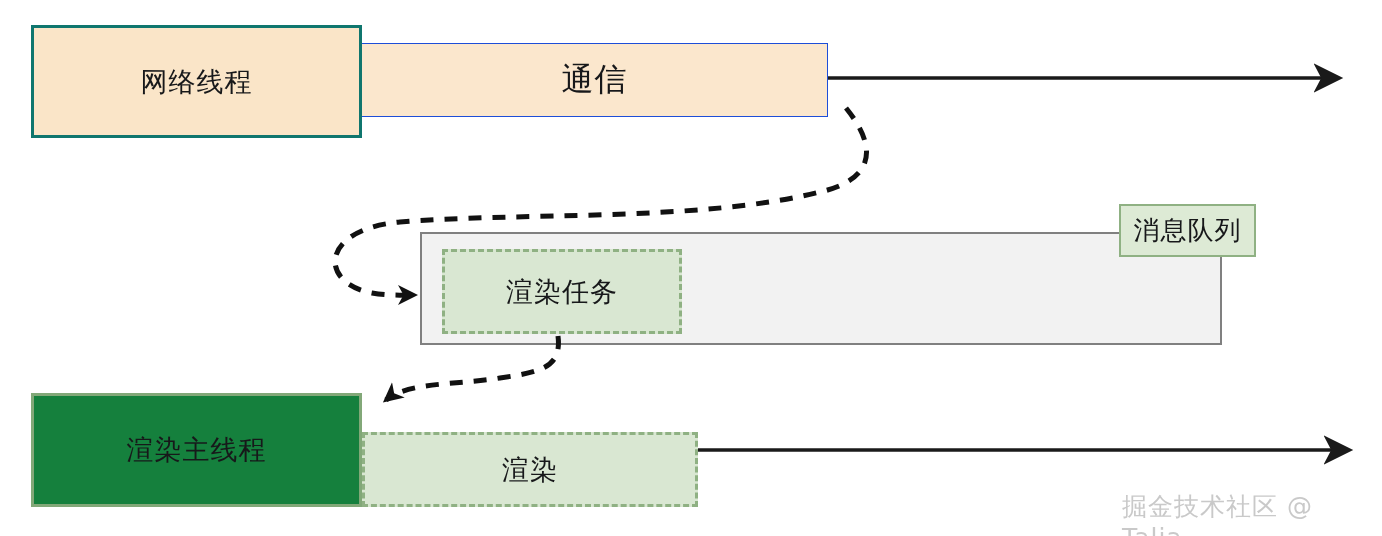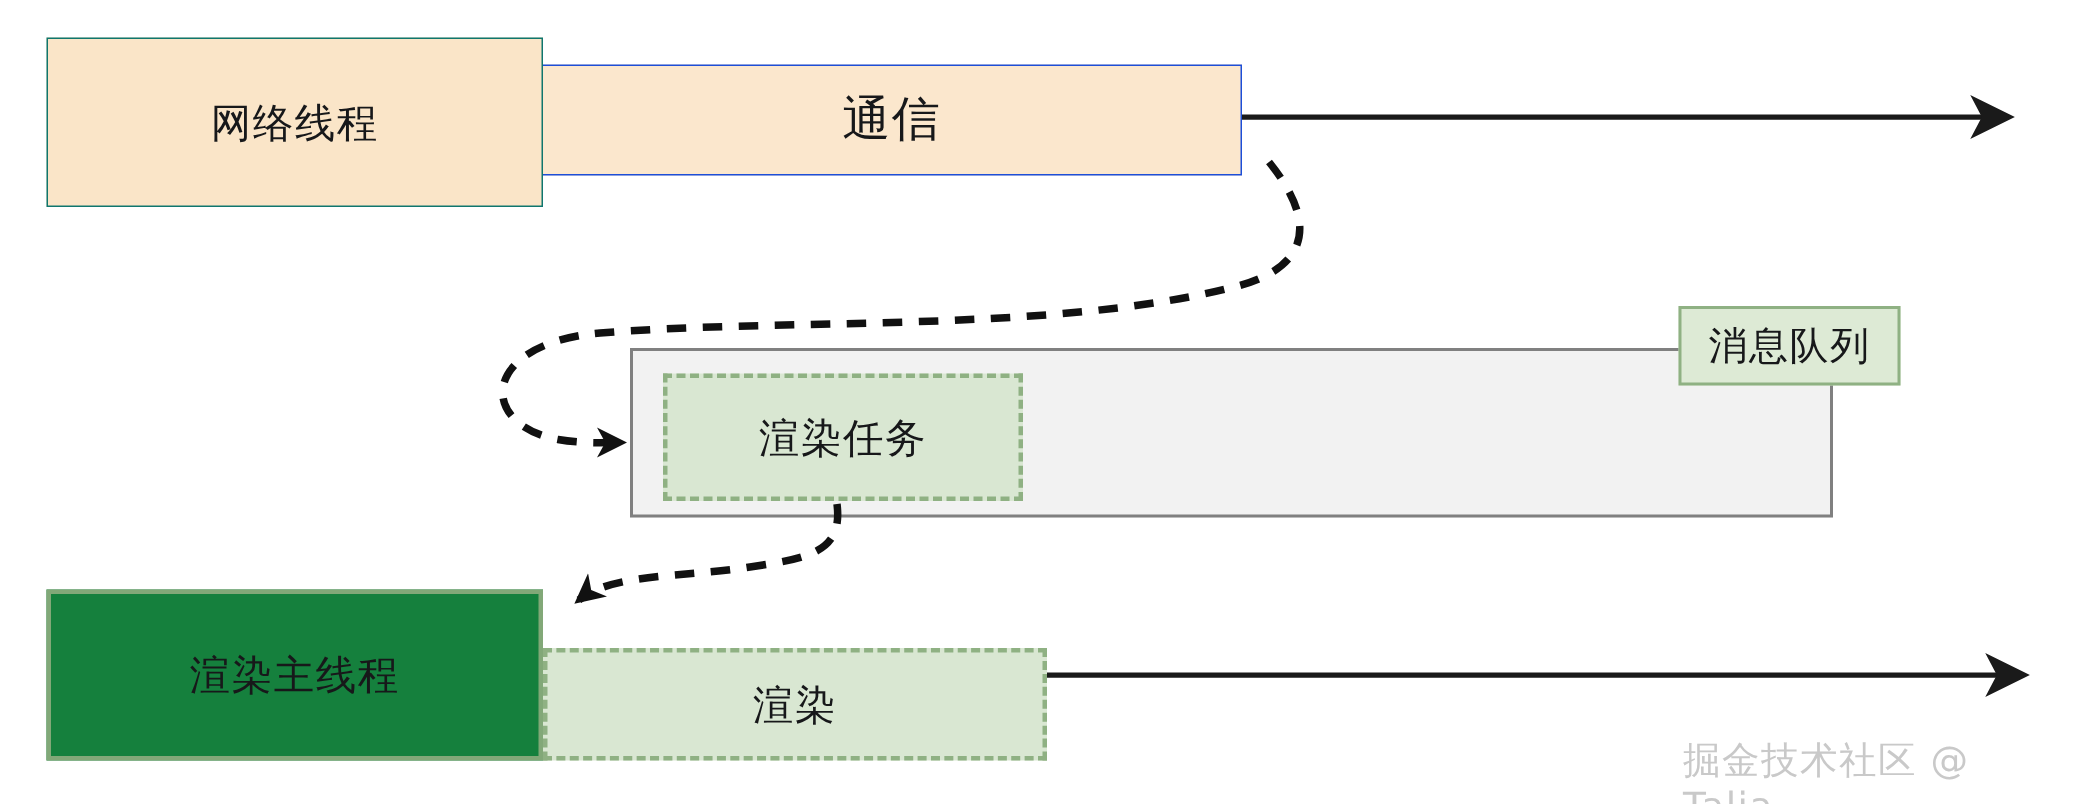--- a/index.html
+++ b/index.html
@@ -25,21 +25,21 @@
     justify-content: center;
     color: #17181a;
     letter-spacing: 1px;
   }
 
   
   #net-thread-box {
     left: 31px;  top: 25px;
     width: 331px; height: 113px;
     background: #FAE5C8;
-    border: 1px solid #0f766e;
+    border: 3px solid #0f766e;
     font-size: 27px;
     z-index: 4;
   }
   #communication-box {
     left: 361px; top: 43px;
     width: 467px; height: 74px;
     background: #FBE7CD;
     border: 1px solid #1d4ed8;
     font-size: 32px;
     z-index: 3;
@@ -48,21 +48,21 @@
   
   #message-queue-container {
     left: 420px; top: 232px;
     width: 802px; height: 113px;
     background: #F2F2F2;
     border: 2px solid #808080;
     z-index: 2;
   }
   #message-queue-label {
     left: 1119px; top: 204px;
-    width: 148px; height: 53px;
+    width: 137px; height: 53px;
     background: #DDEAD5;
     border: 2px solid #8FB183;
     font-size: 26px;
     z-index: 6;
   }
   #render-task-box {
     left: 442px; top: 249px;
     width: 240px; height: 85px;
     background: #D9E7D2;
     border: 3px dashed #8FB183;

